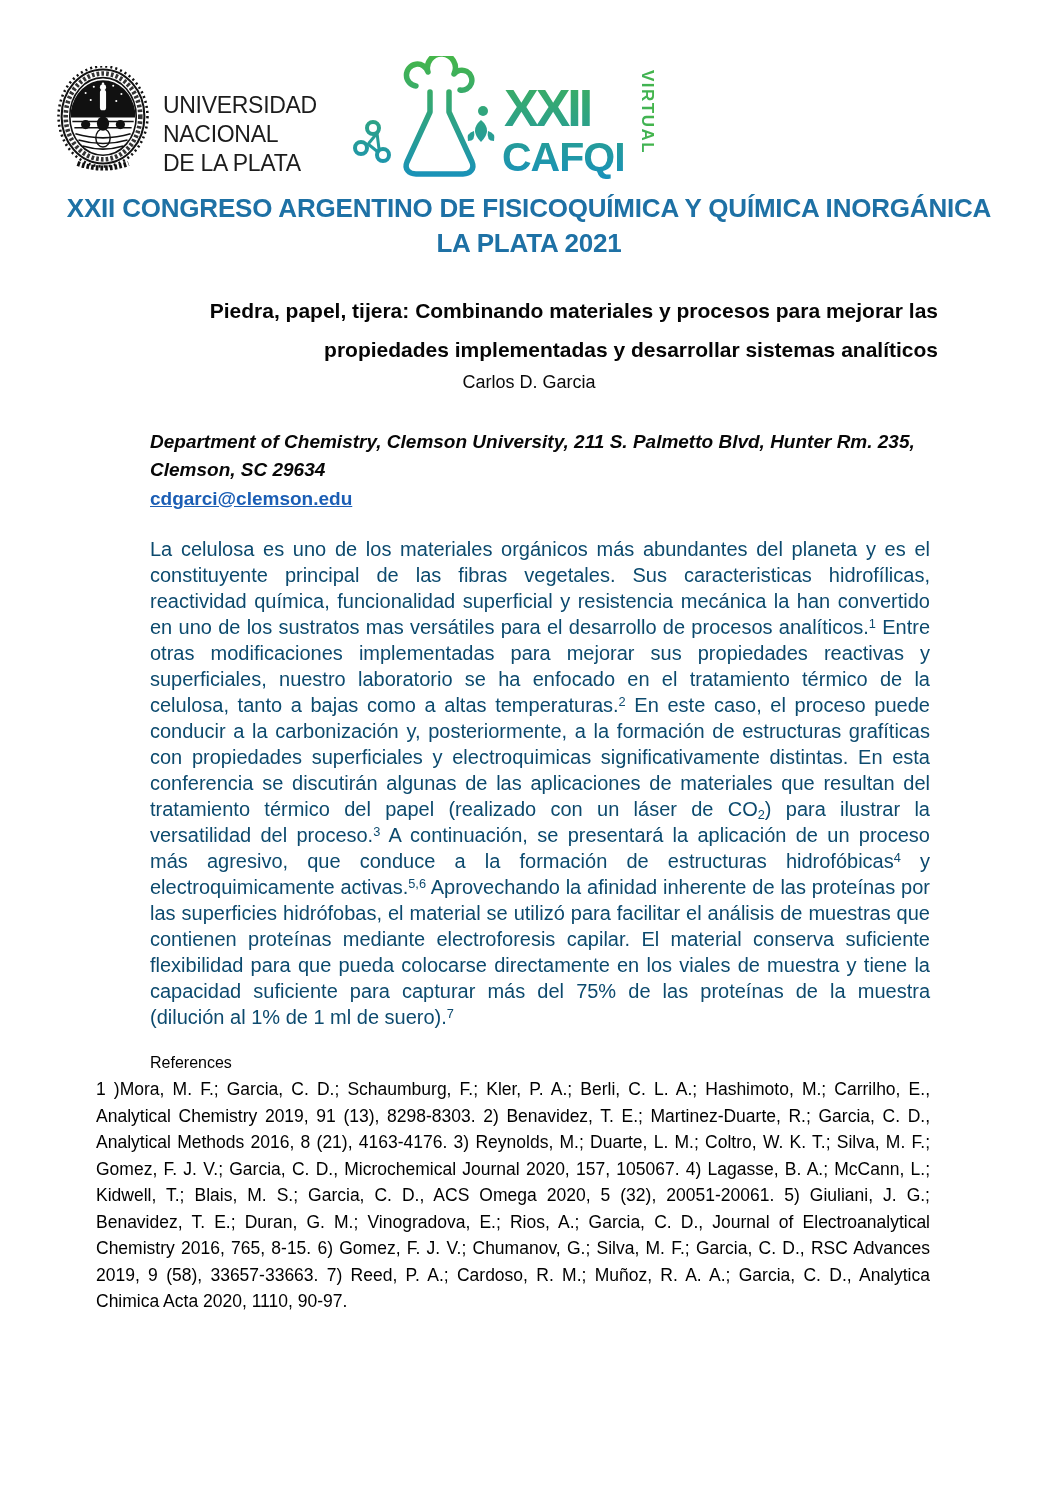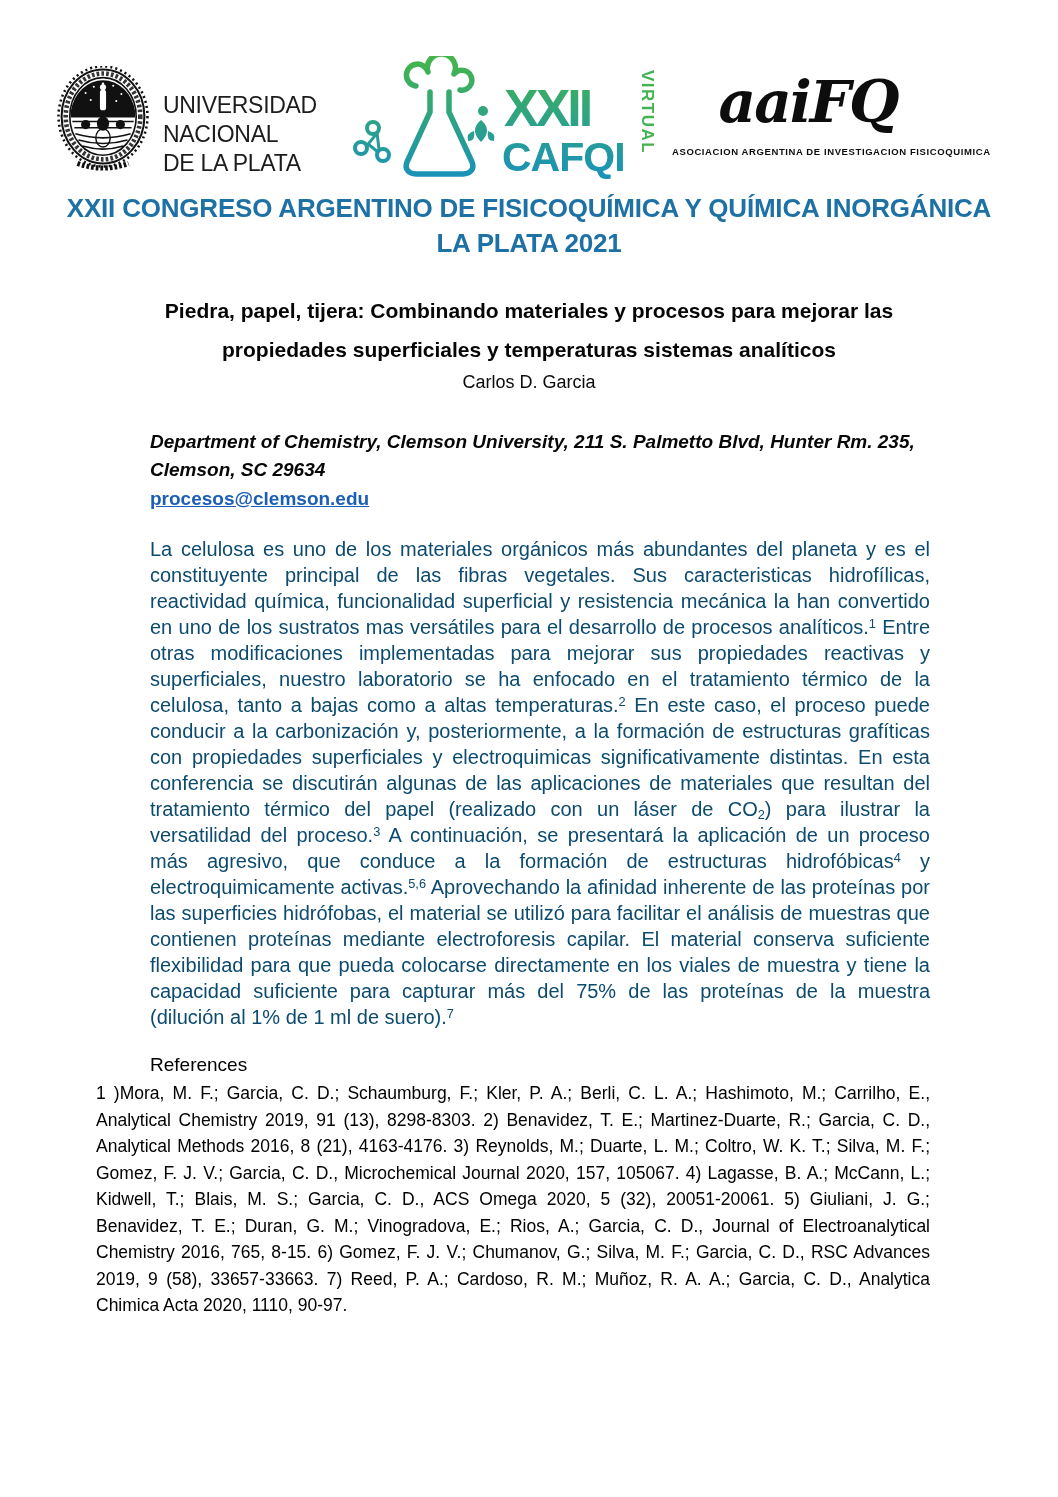--- a/index.html
+++ b/index.html
@@ -59,21 +59,21 @@
     color: #1e71a5;
     font-weight: 700;
     font-size: 26px;
     line-height: 35px;
     letter-spacing: -0.2px;
   }
 
   
   .abstract-title {
     margin: 30px 120px 0 120px;
-    text-align: center;
+    text-align: right;
     font-weight: 700;
     font-size: 21px;
     line-height: 39px;
     color: #050505;
   }
   .author {
     margin-top: 3px;
     text-align: center;
     font-size: 18px;
     color: #0a0a0a;
@@ -116,21 +116,21 @@
     font-size: 64%;
     line-height: 0;
     position: relative;
     top: 0.25em;
     vertical-align: baseline;
   }
 
   
   .references-heading {
     margin: 24px 128px 0 150px;
-    font-size: 19px;
+    font-size: 16px;
     color: #000;
   }
   .references-text {
     margin: 4px 128px 0 96px;
     font-size: 17.5px;
     line-height: 26.5px;
     text-align: justify;
     color: #000;
   }
 </style>
@@ -192,40 +192,36 @@
           <circle cx="137" cy="55" r="5"></circle>
           <path d="M135,64 q-12,10 0,22 q12,-12 0,-22 z"></path>
           <path d="M128,75 q-8,2 -6,10 q8,0 6,-10 z M142,75 q8,2 6,10 q-8,0 -6,-10 z"></path>
         </g>
         <text x="158" y="70" font-family="Liberation Sans, sans-serif" font-size="52" font-weight="bold" letter-spacing="-3" fill="url(#cafqi-g)">XXII</text>
         <text x="156" y="115" font-family="Liberation Sans, sans-serif" font-size="41" font-weight="bold" letter-spacing="-1" fill="url(#cafqi-g)">CAFQI</text>
         <text transform="rotate(90 296 14)" x="296" y="14" font-family="Liberation Sans, sans-serif" font-size="17" font-weight="bold" letter-spacing="1.5" fill="url(#cafqi-g)">VIRTUAL</text>
       </svg>
     </div>
 
-    <div class="aaifq-logo">
-      <div class="aaifq-wordmark">aaiFQ</div>
-      <div class="aaifq-subtitle">ASOCIACION ARGENTINA DE INVESTIGACION FISICOQUIMICA</div>
-    </div>
   </div>
 
   <div class="congress-title">
     <div>XXII CONGRESO ARGENTINO DE FISICOQUÍMICA Y QUÍMICA INORGÁNICA</div>
     <div>LA PLATA 2021</div>
   </div>
 
   <div class="abstract-title">
     <div>Piedra, papel, tijera: Combinando materiales y procesos para mejorar las</div>
-    <div>propiedades superficiales y temperaturas sistemas analíticos</div>
+    <div>propiedades implementadas y desarrollar sistemas analíticos</div>
   </div>
   <div class="author">Carlos D. Garcia</div>
 
   <div class="affiliation-block">
     <div class="affiliation">Department of Chemistry, Clemson University, 211 S. Palmetto Blvd, Hunter Rm. 235, Clemson, SC 29634</div>
-    <a class="email-link">procesos@clemson.edu</a>
+    <a class="email-link">cdgarci@clemson.edu</a>
   </div>
 
   <div class="abstract-body"><span>La celulosa es uno de los materiales orgánicos más abundantes del planeta y es el constituyente principal de las fibras vegetales. Sus caracteristicas hidrofílicas, reactividad química, funcionalidad superficial y resistencia mecánica la han convertido en uno de los sustratos mas versátiles para el desarrollo de procesos analíticos.</span><sup>1</sup><span> Entre otras modificaciones implementadas para mejorar sus propiedades reactivas y superficiales, nuestro laboratorio se ha enfocado en el tratamiento térmico de la celulosa, tanto a bajas como a altas temperaturas.</span><sup>2</sup><span> En este caso, el proceso puede conducir a la carbonización y, posteriormente, a la formación de estructuras grafíticas con propiedades superficiales y electroquimicas significativamente distintas. En esta conferencia se discutirán algunas de las aplicaciones de materiales que resultan del tratamiento térmico del papel (realizado con un láser de CO</span><sub>2</sub><span>) para ilustrar la versatilidad del proceso.</span><sup>3</sup><span> A continuación, se presentará la aplicación de un proceso más agresivo, que conduce a la formación de estructuras hidrofóbicas</span><sup>4</sup><span> y electroquimicamente activas.</span><sup>5,6</sup><span> Aprovechando la afinidad inherente de las proteínas por las superficies hidrófobas, el material se utilizó para facilitar el análisis de muestras que contienen proteínas mediante electroforesis capilar. El material conserva suficiente flexibilidad para que pueda colocarse directamente en los viales de muestra y tiene la capacidad suficiente para capturar más del 75% de las proteínas de la muestra (dilución al 1% de 1 ml de suero).</span><sup>7</sup></div>
 
   <div class="references-heading">References</div>
   <div class="references-text">1 )Mora, M. F.; Garcia, C. D.; Schaumburg, F.; Kler, P. A.; Berli, C. L. A.; Hashimoto, M.; Carrilho, E., Analytical Chemistry 2019, 91 (13), 8298-8303. 2) Benavidez, T. E.; Martinez-Duarte, R.; Garcia, C. D., Analytical Methods 2016, 8 (21), 4163-4176. 3) Reynolds, M.; Duarte, L. M.; Coltro, W. K. T.; Silva, M. F.; Gomez, F. J. V.; Garcia, C. D., Microchemical Journal 2020, 157, 105067. 4) Lagasse, B. A.; McCann, L.; Kidwell, T.; Blais, M. S.; Garcia, C. D., ACS Omega 2020, 5 (32), 20051-20061. 5) Giuliani, J. G.; Benavidez, T. E.; Duran, G. M.; Vinogradova, E.; Rios, A.; Garcia, C. D., Journal of Electroanalytical Chemistry 2016, 765, 8-15. 6) Gomez, F. J. V.; Chumanov, G.; Silva, M. F.; Garcia, C. D., RSC Advances 2019, 9 (58), 33657-33663. 7) Reed, P. A.; Cardoso, R. M.; Muñoz, R. A. A.; Garcia, C. D., Analytica Chimica Acta 2020, 1110, 90-97.</div>
 
 </div>
 
 </body></html>

